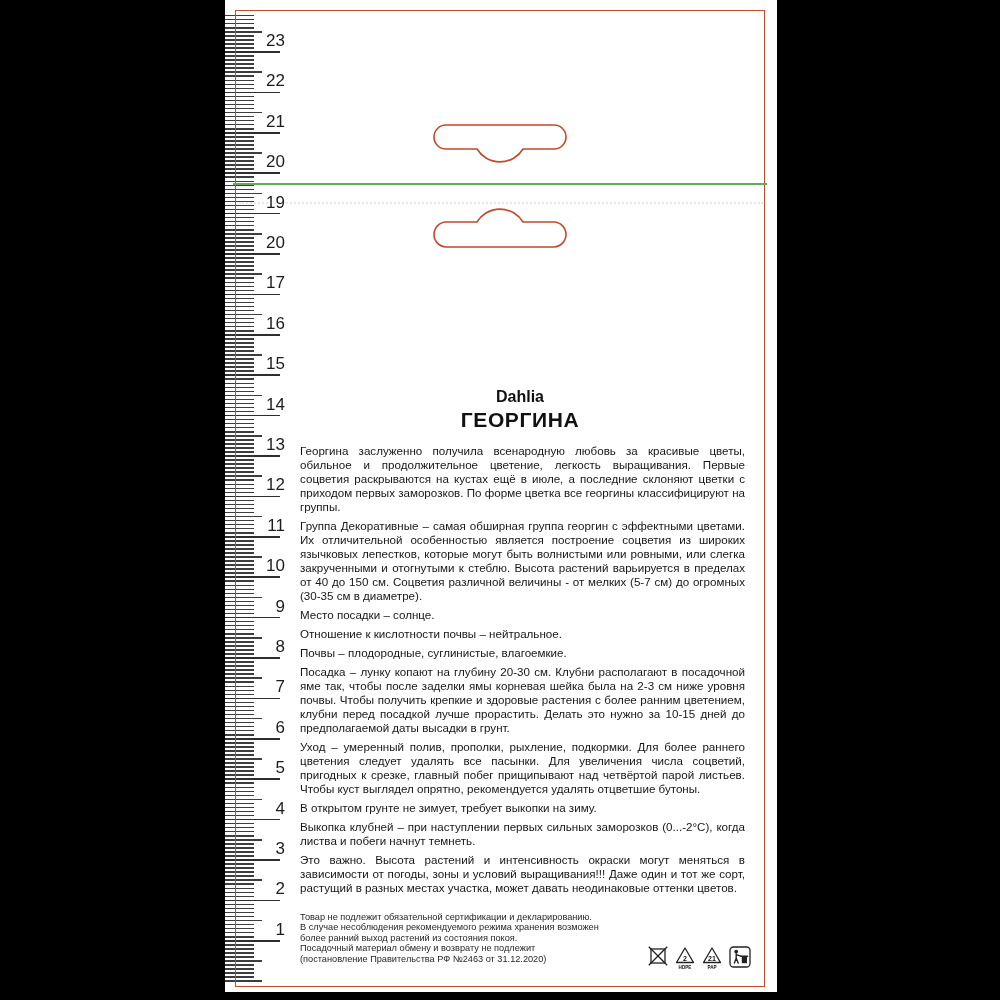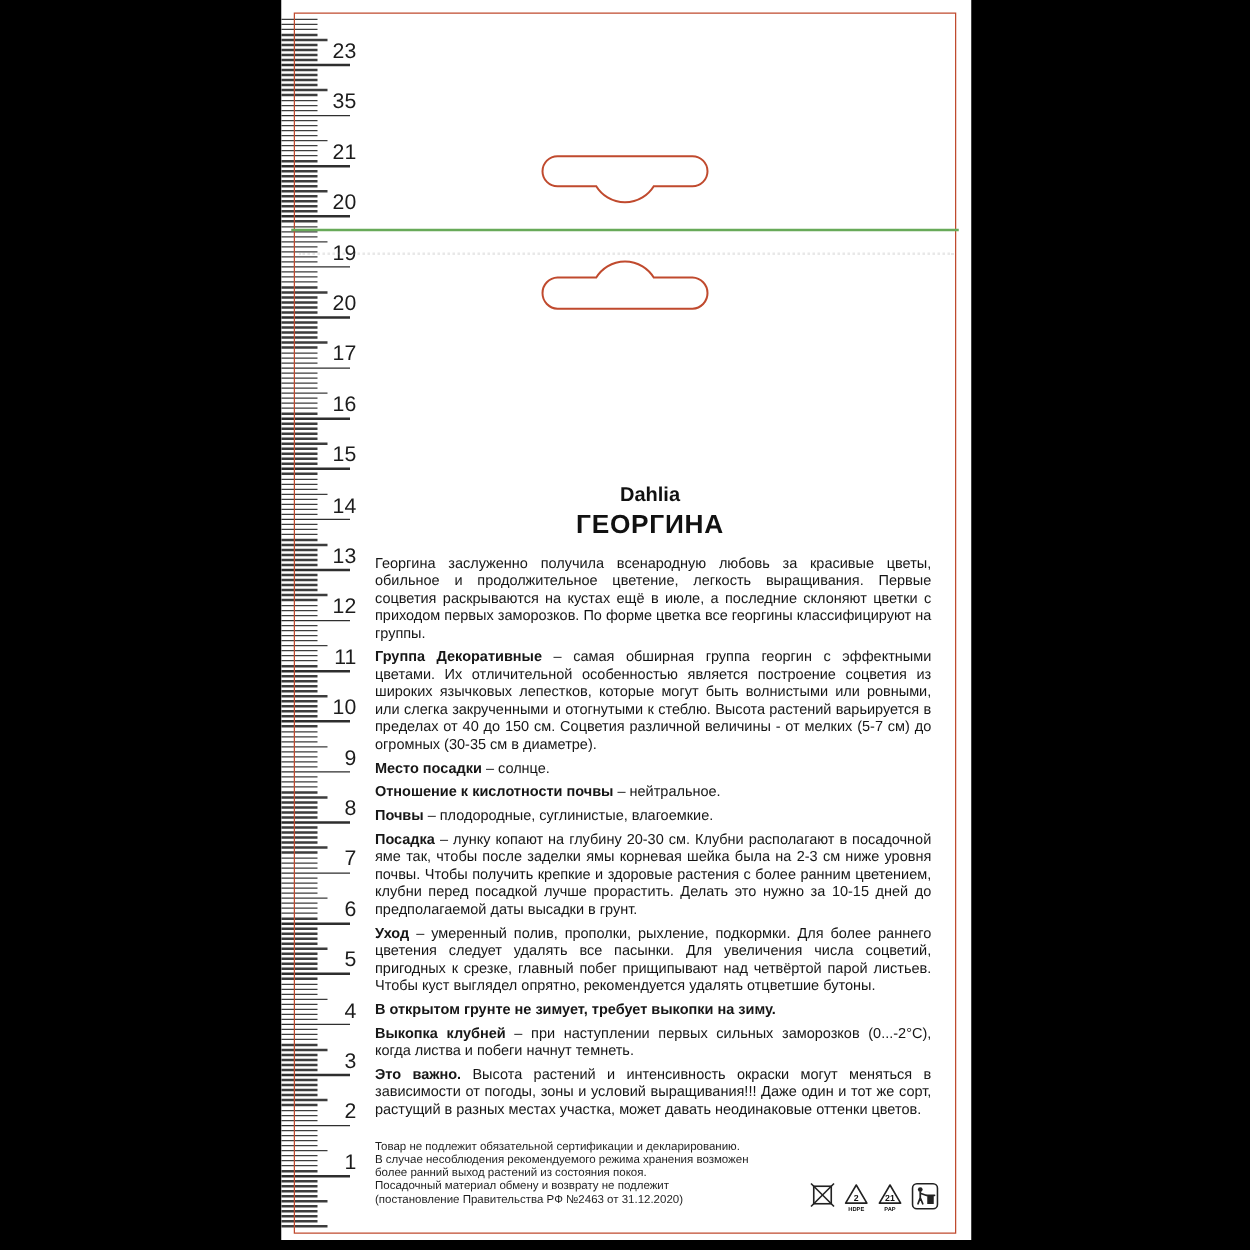--- a/index.html
+++ b/index.html
@@ -50,21 +50,21 @@
   .titles{position:absolute;left:75px;top:388px;width:440px;text-align:center;color:#111;}
   .latin{font-size:16px;font-weight:bold;line-height:18px;}
   .rus{font-size:21px;font-weight:bold;letter-spacing:0.6px;line-height:23px;margin-top:2px;}
   
   .body-text{
     position:absolute;left:75px;top:444px;width:445px;
     font-size:11.6px;line-height:14px;text-align:justify;color:#161616;
   }
   .body-text p{margin:0;}
   .body-text p + p{margin-top:5px;}
-  .body-text b{font-weight:bold;}
+  .body-text b{font-weight:normal;}
   
   .legal{
     position:absolute;left:75px;top:912px;width:345px;
     font-size:9.2px;line-height:10.4px;color:#1f1f1f;
   }
   
   .icons{
     position:absolute;left:423px;top:946px;display:flex;gap:7px;align-items:flex-start;
   }
   .icons svg{display:block;}
@@ -313,21 +313,21 @@
       <div class="tick mm" style="top: 948.13px;"></div>
       <div class="tick mm" style="top: 952.17px;"></div>
       <div class="tick mm" style="top: 956.21px;"></div>
       <div class="tick half" style="top: 960.25px;"></div>
       <div class="tick mm" style="top: 964.29px;"></div>
       <div class="tick mm" style="top: 968.33px;"></div>
       <div class="tick mm" style="top: 972.37px;"></div>
       <div class="tick mm" style="top: 976.41px;"></div>
       <div class="tick half" style="top: 980.45px;"></div>
       <div class="ruler-num" style="top: 31px;">23</div>
-      <div class="ruler-num" style="top: 71.4px;">35</div>
+      <div class="ruler-num" style="top: 71.4px;">22</div>
       <div class="ruler-num" style="top: 111.8px;">21</div>
       <div class="ruler-num" style="top: 152.2px;">20</div>
       <div class="ruler-num" style="top: 192.6px;">19</div>
       <div class="ruler-num" style="top: 233px;">20</div>
       <div class="ruler-num" style="top: 273.4px;">17</div>
       <div class="ruler-num" style="top: 313.8px;">16</div>
       <div class="ruler-num" style="top: 354.2px;">15</div>
       <div class="ruler-num" style="top: 394.6px;">14</div>
       <div class="ruler-num" style="top: 435px;">13</div>
       <div class="ruler-num" style="top: 475.4px;">12</div>

